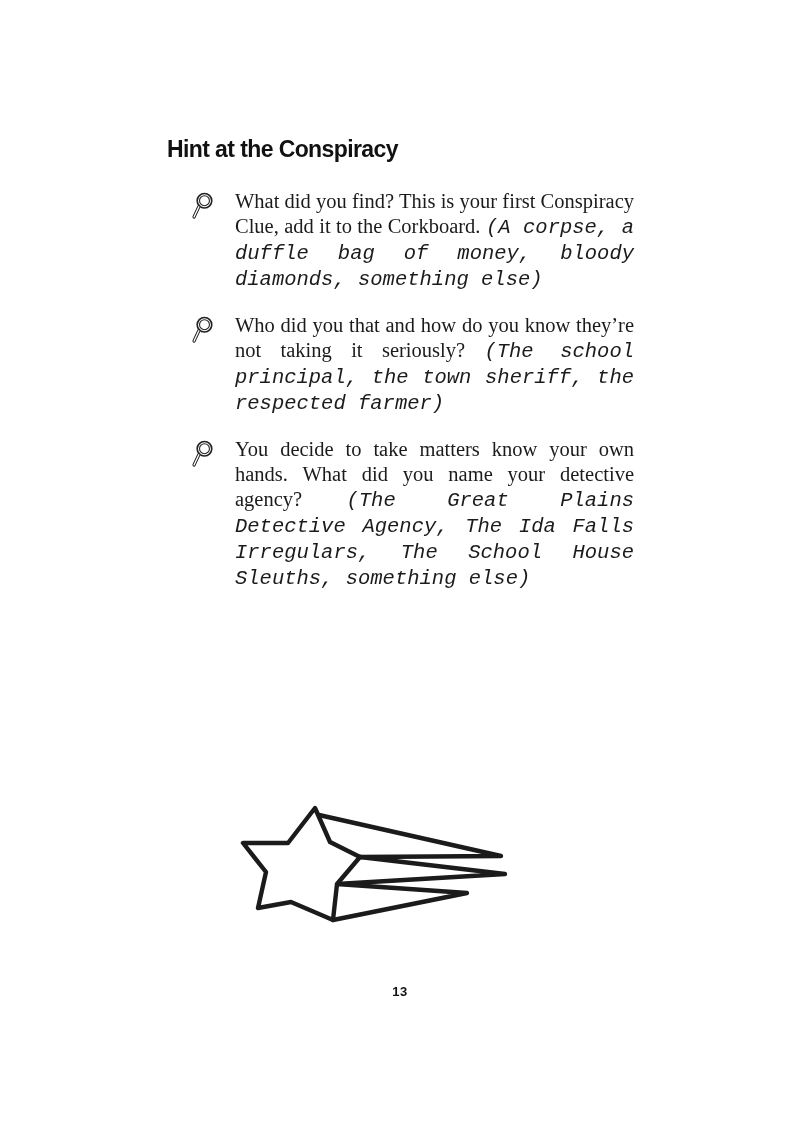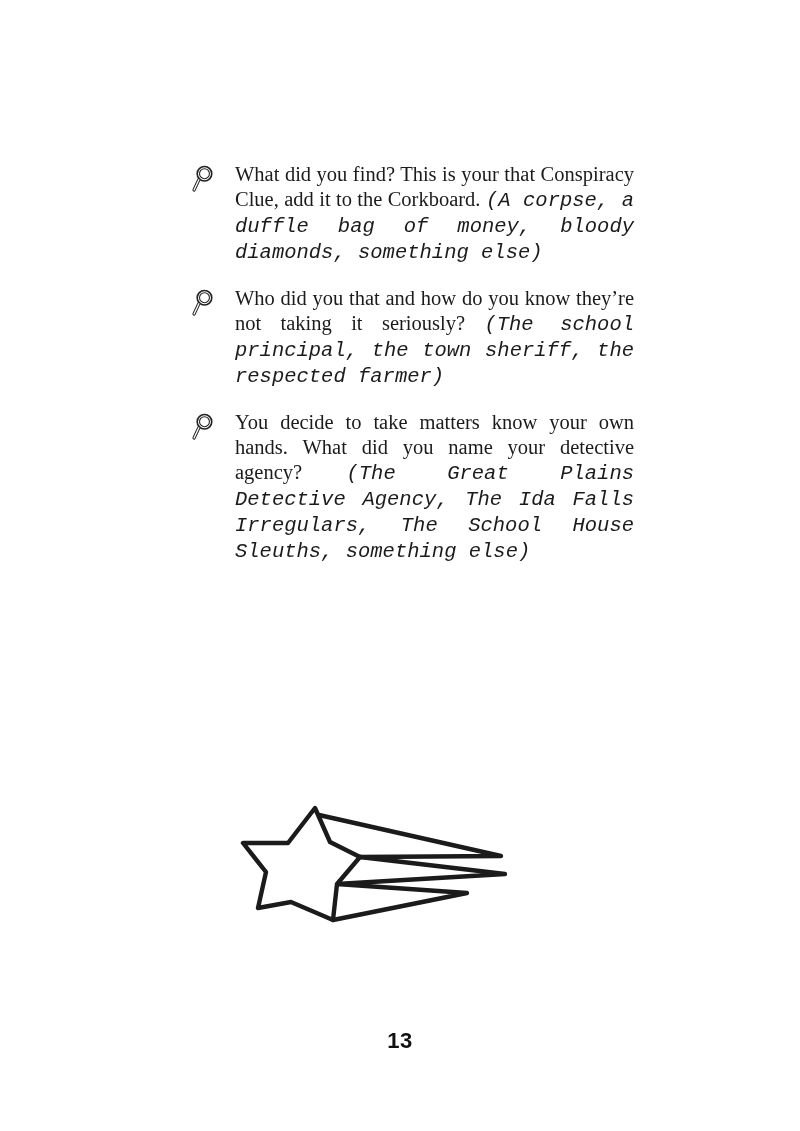--- a/index.html
+++ b/index.html
@@ -57,51 +57,52 @@
   .star-illustration {
     position: absolute;
     left: 233px;
     top: 800px;
     width: 284px;
     height: 132px;
   }
   .page-number {
     position: absolute;
     left: 0;
-    top: 1028px;
+    top: 984px;
     width: 100%;
     text-align: center;
     font-family: "Liberation Sans", sans-serif;
     font-weight: 700;
-    font-size: 22px;
+    font-size: 13px;
     letter-spacing: 0.5px;
     color: #111111;
   }
 </style>
 </head>
 <body>
 
 <div class="page">
 
   <div class="content">
 
+    <h1 class="heading">Hint at the Conspiracy</h1>
 
 
     <ul class="checklist">
 
       <li>
         <span class="magnifier">
           <svg viewBox="0 0 30 34" width="27" height="31">
             <circle cx="17.2" cy="10.6" r="8.1" fill="none" stroke="#222" stroke-width="1.8"></circle>
             <circle cx="17.2" cy="10.6" r="5.5" fill="none" stroke="#222" stroke-width="1.2"></circle>
             <path d="M10.9 17.3 L5.6 28.6" stroke="#222" stroke-width="3.6" stroke-linecap="round" fill="none"></path>
             <path d="M10.9 17.3 L5.6 28.6" stroke="#fff" stroke-width="1.5" stroke-linecap="round" fill="none"></path>
           </svg>
         </span>
-        <span>What did you find? This is your that Conspiracy Clue, add it to the Corkboard.</span>
+        <span>What did you find? This is your first Conspiracy Clue, add it to the Corkboard.</span>
         <span class="detail">(A corpse, a duffle bag of money, bloody diamonds, something else)</span>
       </li>
 
 
       <li>
         <span class="magnifier">
           <svg viewBox="0 0 30 34" width="27" height="31">
             <circle cx="17.2" cy="10.6" r="8.1" fill="none" stroke="#222" stroke-width="1.8"></circle>
             <circle cx="17.2" cy="10.6" r="5.5" fill="none" stroke="#222" stroke-width="1.2"></circle>
             <path d="M10.9 17.3 L5.6 28.6" stroke="#222" stroke-width="3.6" stroke-linecap="round" fill="none"></path>

